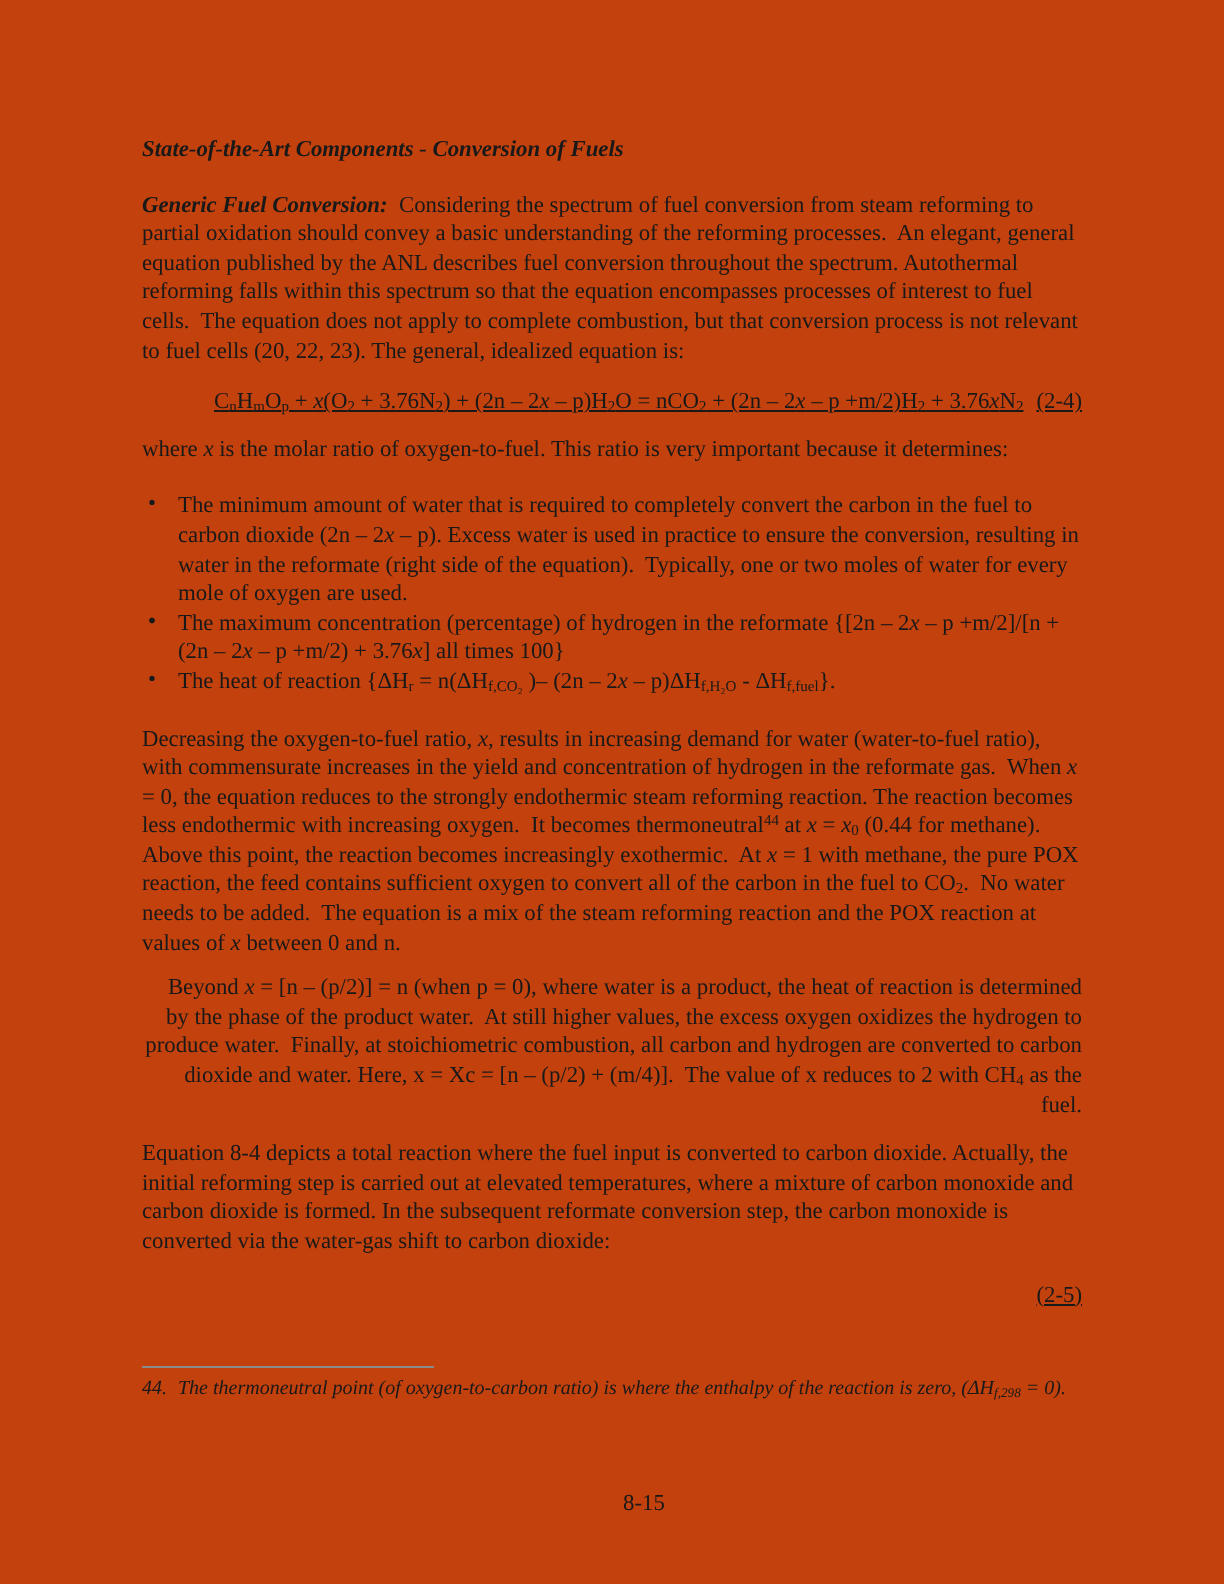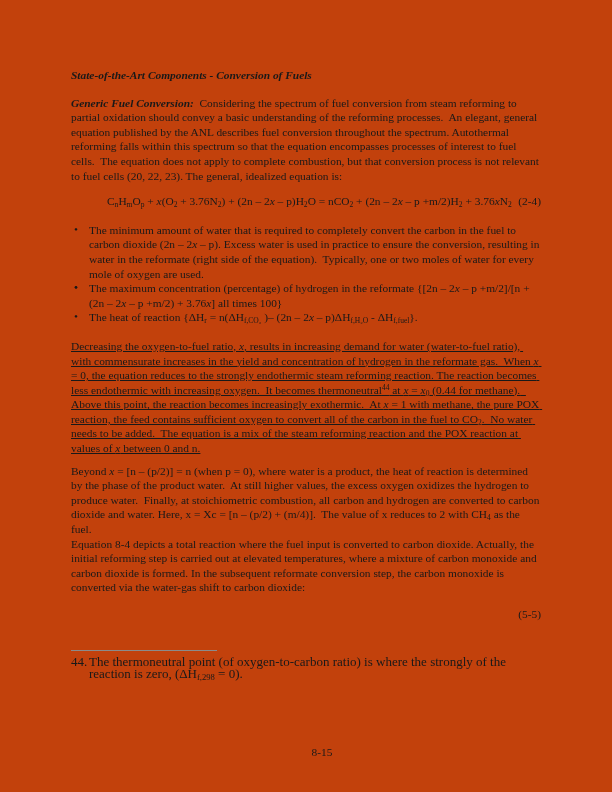--- a/index.html
+++ b/index.html
@@ -14,57 +14,58 @@
     overflow:hidden;
     padding-left:36px;
   }
   .content{position:absolute;left:71px;top:68px;width:470px;}
   .heading{font-weight:bold;font-style:italic;margin-bottom:13px;white-space:pre-wrap;}
   .para{margin:0;white-space:pre-wrap;}
   .it{font-style:italic;}
   .bd{font-weight:bold;}
   sub{font-size:0.66em;line-height:0;vertical-align:-0.22em;}
   sup{font-size:0.66em;line-height:0;vertical-align:0.5em;}
-  .equation{display:flex;align-items:center;}
+  .equation{display:flex;align-items:center;text-decoration:underline;}
   .eq-body{padding-left:36px;white-space:pre-wrap;}
   .eq-num{margin-left:auto;}
   .bullets{margin-top:14px;}
   .bullet{position:relative;padding-left:18px;white-space:pre-wrap;}
   .bullet-dot{position:absolute;left:3px;top:-1px;}
   .footnote-rule{width:146px;height:0;border-top:1.2px solid #8b8b8b;margin-top:28px;}
-  .footnote{position:relative;padding-left:18px;margin-top:5px;font-size:13px;line-height:12.5px;white-space:pre-wrap;}
+  .footnote{position:relative;padding-left:18px;margin-top:5px;font-size:10px;line-height:12.5px;white-space:pre-wrap;font-style:italic;}
   .fn-num{position:absolute;left:0;top:0;}
   .page-number{position:absolute;left:0;right:0;top:745px;text-align:center;}
   
   [data-name="eq-8-4"]{margin-top:11px;margin-bottom:9px;}
-  [data-name="para-decreasing"]{margin-top:14px;text-decoration:underline;}
-  [data-name="para-beyond"]{margin-top:8px;}
-  [data-name="para-equation-8-4"]{margin-top:0;}
+  [data-name="para-decreasing"]{margin-top:14px;}
+  [data-name="para-beyond"]{margin-top:8px;text-align:right;}
+  [data-name="para-equation-8-4"]{margin-top:10px;}
   [data-name="eq-8-5"]{margin-top:12px;}
 </style>
 </head>
 <body>
 
 <div class="page" data-name="document-page">
   <div class="content" id="doc-content" data-name="document-body">
       <div data-name="section-heading" class="heading"><span data-name="text-run" class="bd it">State-of-the-Art Components - Conversion of Fuels</span></div>
       <div data-name="para-generic" class="para"><span data-name="text-run" class="bd it">Generic Fuel Conversion:</span><span data-name="text-run">  Considering the spectrum of fuel conversion from steam reforming to partial oxidation should convey a basic understanding of the reforming processes.  An elegant, general equation published by the ANL describes fuel conversion throughout the spectrum. Autothermal reforming falls within this spectrum so that the equation encompasses processes of interest to fuel cells.  The equation does not apply to complete combustion, but that conversion process is not relevant to fuel cells (20, 22, 23). The general, idealized equation is:</span></div>
       <div data-name="eq-8-4" class="equation">
         <span data-name="equation-body" class="eq-body"><span data-name="text-run">C</span><sub data-name="text-run">n</sub><span data-name="text-run">H</span><sub data-name="text-run">m</sub><span data-name="text-run">O</span><sub data-name="text-run">p</sub><span data-name="text-run"> + </span><span data-name="text-run" class="it">x</span><span data-name="text-run">(O</span><sub data-name="text-run">2</sub><span data-name="text-run"> + 3.76N</span><sub data-name="text-run">2</sub><span data-name="text-run">) + (2n – 2</span><span data-name="text-run" class="it">x</span><span data-name="text-run"> – p)H</span><sub data-name="text-run">2</sub><span data-name="text-run">O = nCO</span><sub data-name="text-run">2</sub><span data-name="text-run"> + (2n – 2</span><span data-name="text-run" class="it">x</span><span data-name="text-run"> – p +m/2)H</span><sub data-name="text-run">2</sub><span data-name="text-run"> + 3.76</span><span data-name="text-run" class="it">x</span><span data-name="text-run">N</span><sub data-name="text-run">2</sub></span>
         <span data-name="equation-number" class="eq-num">(2-4)</span>
       </div>
+      <div data-name="para-where" class="para"><span data-name="text-run">where </span><span data-name="text-run" class="it">x</span><span data-name="text-run"> is the molar ratio of oxygen-to-fuel. This ratio is very important because it determines:</span></div>
       <div data-name="bullet-list" class="bullets">
         <div data-name="bullet-item" class="bullet"><span data-name="bullet-marker-icon" class="bullet-dot">•</span><span data-name="bullet-text"><span data-name="text-run">The minimum amount of water that is required to completely convert the carbon in the fuel to carbon dioxide (2n – 2</span><span data-name="text-run" class="it">x</span><span data-name="text-run"> – p). Excess water is used in practice to ensure the conversion, resulting in water in the reformate (right side of the equation).  Typically, one or two moles of water for every mole of oxygen are used.</span></span></div>
         <div data-name="bullet-item" class="bullet"><span data-name="bullet-marker-icon" class="bullet-dot">•</span></div>
         <div data-name="bullet-item" class="bullet"><span data-name="bullet-marker-icon" class="bullet-dot">•</span><span data-name="bullet-text"><span data-name="text-run">The maximum concentration (percentage) of hydrogen in the reformate {[2n – 2</span><span data-name="text-run" class="it">x</span><span data-name="text-run"> – p +m/2]/[n + (2n – 2</span><span data-name="text-run" class="it">x</span><span data-name="text-run"> – p +m/2) + 3.76</span><span data-name="text-run" class="it">x</span><span data-name="text-run">] all times 100}</span></span></div>
         <div data-name="bullet-item" class="bullet"><span data-name="bullet-marker-icon" class="bullet-dot">•</span><span data-name="bullet-text"><span data-name="text-run">The heat of reaction {ΔH</span><sub data-name="text-run">r</sub><span data-name="text-run"> = n(ΔH</span><sub data-name="text-run">f,CO₂</sub><span data-name="text-run"> )– (2n – 2</span><span data-name="text-run" class="it">x</span><span data-name="text-run"> – p)ΔH</span><sub data-name="text-run">f,H₂O</sub><span data-name="text-run"> - ΔH</span><sub data-name="text-run">f,fuel</sub><span data-name="text-run">}.</span></span></div>
       </div>
       <div data-name="para-decreasing" class="para"><span data-name="text-run">Decreasing the oxygen-to-fuel ratio, </span><span data-name="text-run" class="it">x</span><span data-name="text-run">, results in increasing demand for water (water-to-fuel ratio), with commensurate increases in the yield and concentration of hydrogen in the reformate gas.  When </span><span data-name="text-run" class="it">x</span><span data-name="text-run"> = 0, the equation reduces to the strongly endothermic steam reforming reaction. The reaction becomes less endothermic with increasing oxygen.  It becomes thermoneutral</span><sup data-name="text-run">44</sup><span data-name="text-run"> at </span><span data-name="text-run" class="it">x</span><span data-name="text-run"> = </span><span data-name="text-run" class="it">x</span><sub data-name="text-run">0</sub><span data-name="text-run"> (0.44 for methane).  Above this point, the reaction becomes increasingly exothermic.  At </span><span data-name="text-run" class="it">x</span><span data-name="text-run"> = 1 with methane, the pure POX reaction, the feed contains sufficient oxygen to convert all of the carbon in the fuel to CO</span><sub data-name="text-run">2</sub><span data-name="text-run">.  No water needs to be added.  The equation is a mix of the steam reforming reaction and the POX reaction at values of </span><span data-name="text-run" class="it">x</span><span data-name="text-run"> between 0 and n.</span></div>
       <div data-name="para-beyond" class="para"><span data-name="text-run">Beyond </span><span data-name="text-run" class="it">x</span><span data-name="text-run"> = [n – (p/2)] = n (when p = 0), where water is a product, the heat of reaction is determined by the phase of the product water.  At still higher values, the excess oxygen oxidizes the hydrogen to produce water.  Finally, at stoichiometric combustion, all carbon and hydrogen are converted to carbon dioxide and water. Here, x = Xc = [n – (p/2) + (m/4)].  The value of x reduces to 2 with CH</span><sub data-name="text-run">4</sub><span data-name="text-run"> as the fuel.</span></div>
       <div data-name="para-equation-8-4" class="para"><span data-name="text-run">Equation 8-4 depicts a total reaction where the fuel input is converted to carbon dioxide. Actually, the initial reforming step is carried out at elevated temperatures, where a mixture of carbon monoxide and carbon dioxide is formed. In the subsequent reformate conversion step, the carbon monoxide is converted via the water-gas shift to carbon dioxide:</span></div>
       <div data-name="eq-8-5" class="equation">
-        <span data-name="equation-number" class="eq-num">(5-5)</span>
+        <span data-name="equation-number" class="eq-num">(2-5)</span>
       </div>
       <div data-name="footnote-divider" class="footnote-rule"></div>
-      <div data-name="footnote-44" class="footnote"><span data-name="footnote-number" class="fn-num">44.</span><span data-name="footnote-text"><span data-name="text-run">The thermoneutral point (of oxygen-to-carbon ratio) is where the strongly of the reaction is zero, (ΔH</span><sub data-name="text-run">f,298</sub><span data-name="text-run"> = 0).</span></span></div>
+      <div data-name="footnote-44" class="footnote"><span data-name="footnote-number" class="fn-num">44.</span><span data-name="footnote-text"><span data-name="text-run">The thermoneutral point (of oxygen-to-carbon ratio) is where the enthalpy of the reaction is zero, (ΔH</span><sub data-name="text-run">f,298</sub><span data-name="text-run"> = 0).</span></span></div>
     </div>
   <div class="page-number" data-name="page-number">8-15</div>
 </div>
 
 </body></html>

